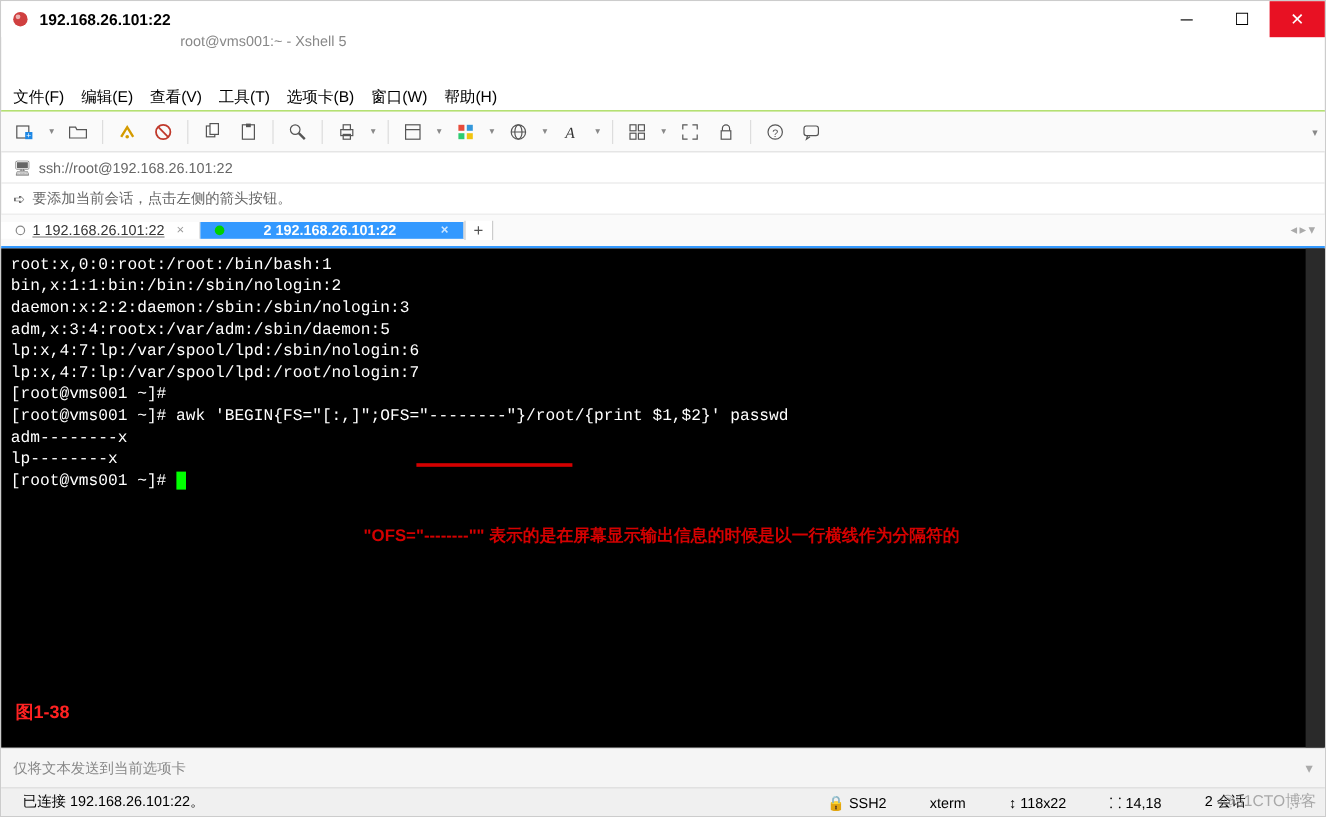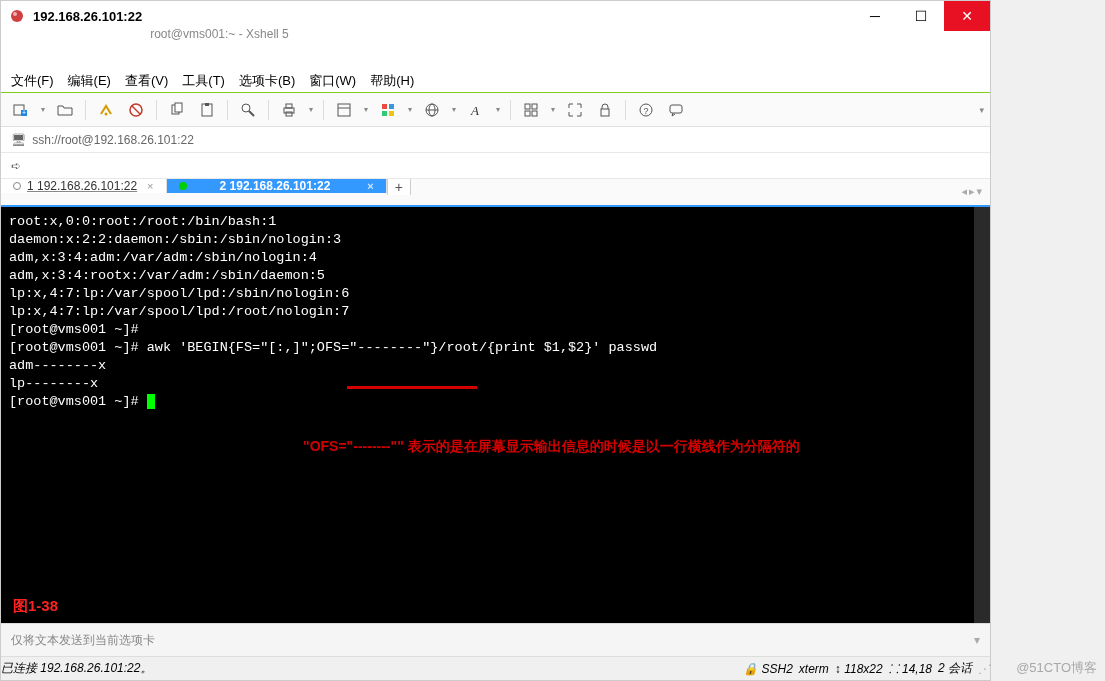--- a/index.html
+++ b/index.html
@@ -1,18 +1,18 @@
 <!DOCTYPE html>
 <html><head>
 <meta charset="utf-8">
 <style>
 * { margin: 0; padding: 0; box-sizing: border-box; }
 body { font-family: "Microsoft YaHei", Arial, sans-serif; font-size: 12px; background: #f0f0f0; width: 1105px; height: 681px; overflow: hidden; }
 
-.window { width: 991px; height: 681px; display: flex; flex-direction: column; background: #fff; border: 1px solid #ccc; }
+.window { width: 1105px; height: 681px; display: flex; flex-direction: column; background: #fff; border: 1px solid #ccc; }
 
 
 .titlebar { height: 30px; background: #fff; display: flex; align-items: center; padding-left: 8px; }
 .app-icon { width: 16px; height: 16px; margin-right: 8px; }
 .title-main { font-weight: bold; font-size: 13px; margin-right: 8px; }
 .title-sub { color: #888; font-size: 12px; margin-top: 35px; }
 .winctrls { margin-left: auto; display: flex; }
 .winbtn { width: 46px; height: 30px; display: flex; align-items: center; justify-content: center; font-size: 14px; cursor: pointer; }
 .winbtn.close { background: #e81123; color: #fff; }
 
@@ -26,45 +26,45 @@
 .tbtn svg { width: 16px; height: 16px; }
 .tsep { width: 1px; height: 20px; background: #ddd; margin: 0 2px; }
 .tdd { width: 8px; display: flex; align-items: center; justify-content: center; color: #888; font-size: 8px; cursor: pointer; }
 .toolbar-end { position: absolute; right: 6px; color: #888; font-size: 9px; }
 
 
 .addrbar { height: 26px; display: flex; align-items: center; padding: 0 10px; border-bottom: 1px solid #e8e8e8; color: #666; gap: 6px; }
 .hintbar { height: 26px; display: flex; align-items: center; padding: 0 10px; border-bottom: 1px solid #e8e8e8; color: #666; gap: 6px; }
 
 
-.tabstrip { height: 28px; display: flex; align-items: flex-start; border-bottom: 2px solid #3399ff; background: #fafafa; position: relative; }
+.tabstrip { height: 28px; display: flex; align-items: center; border-bottom: 2px solid #3399ff; background: #fafafa; position: relative; }
 .tab { display: flex; align-items: center; padding: 0 12px; gap: 6px; cursor: pointer; font-size: 12px; border-right: 1px solid #ddd; }
 .tab .dot { width: 8px; height: 8px; border-radius: 50%; }
 .tab .x { color: #999; margin-left: 4px; font-size: 11px; }
 .tab.inactive { background: #fff; color: #333; }
 .tab.active { background: #3399ff; color: #fff; font-weight: bold; gap: 33px; }
 .tab.active .x { color: #cfe7ff; }
 .tab-add { width: 24px; display: flex; align-items: center; justify-content: center; border: 1px solid #ccc; border-top: none; border-bottom: none; cursor: pointer; font-size: 14px; color: #555; background: #fff; }
 .tabstrip-right { position: absolute; right: 8px; top: 6px; color: #aaa; font-size: 11px; display: flex; gap: 2px; align-items: center; }
 
 
 .terminal { flex: 1; background: #000; color: #fff; font-family: "Consolas","Courier New",monospace; font-size: 13.5px; line-height: 18px; padding: 6px 8px; position: relative; overflow: hidden; }
 .terminal .line { white-space: pre; }
-.terminal .figure-label { position: absolute; bottom: 8px; left: 12px; color: #ff2222; font-weight: bold; font-size: 15px; font-family: "Microsoft YaHei", sans-serif; }
+.terminal .figure-label { position: absolute; bottom: 20px; left: 12px; color: #ff2222; font-weight: bold; font-size: 15px; font-family: "Microsoft YaHei", sans-serif; }
 .terminal .scrollbar { position: absolute; right: 0; top: 0; bottom: 0; width: 16px; background: #2a2a2a; }
 .terminal .cursor { display: inline-block; width: 8px; height: 15px; background: #00ff00; vertical-align: middle; }
 .terminal .underline { position: absolute; height: 3px; background: #d40000; }
 .terminal .annotation { position: absolute; color: #d40000; font-weight: bold; font-size: 14px; font-family: "Microsoft YaHei", sans-serif; }
 
 
 .sendbar { height: 22px; background: #f5f5f5; display: flex; align-items: center; padding: 16px 10px; color: #888; border-top: 1px solid #ddd; }
 
 
-.statusbar { height: 24px; background: #f0f0f0; display: flex; align-items: center; padding: 0 0; font-size: 12px; border-top: 1px solid #ddd; gap: 18px; font-style: italic; }
-.statusbar .right { margin-left: auto; display: flex; gap: 6px; align-items: center; }
+.statusbar { height: 24px; background: #f0f0f0; display: flex; align-items: center; padding: 0 18px; font-size: 12px; border-top: 1px solid #ddd; gap: 18px; }
+.statusbar .right { margin-left: auto; display: flex; gap: 36px; align-items: center; }
 .watermark { position: absolute; right: 8px; bottom: 4px; color: rgba(120,120,120,0.6); font-size: 13px; pointer-events: none; }
 </style>
 </head>
 <body>
 
 <div class="window">
 
   <div class="titlebar">
     <span class="app-icon">
       <svg viewBox="0 0 16 16">
@@ -215,20 +215,21 @@
     <span class="toolbar-end">▾</span>
   </div>
 
   <div class="addrbar">
     <span>🖥</span>
     <span style="flex:1">ssh://root@192.168.26.101:22</span>
   </div>
 
   <div class="hintbar">
     <span>➪</span>
+    <span>要添加当前会话，点击左侧的箭头按钮。</span>
   </div>
 
   <div class="tabstrip">
     <div class="tab inactive">
       <span class="dot" style="background:#fff;border:1px solid #888"></span>
       <span style="text-decoration:underline;text-decoration-color:#888">1 192.168.26.101:22</span>
       <span class="x">×</span>
     </div>
     <div class="tab active">
       <span class="dot" style="background:#00d000"></span>
@@ -239,22 +240,22 @@
     <div class="tabstrip-right">
       <span>◂</span>
       <span>▸</span>
       <span>▾</span>
     </div>
   </div>
 
   <div class="terminal">
     <div id="term-lines">
         <div class="line">root:x,0:0:root:/root:/bin/bash:1</div>
+        <div class="line">bin,x:1:1:bin:/bin:/sbin/nologin:2</div>
         <div class="line">daemon:x:2:2:daemon:/sbin:/sbin/nologin:3</div>
-        <div class="line">adm,x:3:4:adm:/var/adm:/sbin/nologin:4</div>
         <div class="line">adm,x:3:4:rootx:/var/adm:/sbin/daemon:5</div>
         <div class="line">lp:x,4:7:lp:/var/spool/lpd:/sbin/nologin:6</div>
         <div class="line">lp:x,4:7:lp:/var/spool/lpd:/root/nologin:7</div>
         <div class="line">[root@vms001 ~]#</div>
         <div class="line">[root@vms001 ~]# awk 'BEGIN{FS="[:,]";OFS="--------"}/root/{print $1,$2}' passwd</div>
         <div class="line">adm--------x</div>
         <div class="line">lp--------x</div>
         <div class="line">[root@vms001 ~]# <span class="cursor"></span></div>
       </div>
     <div class="underline" style="left:346px; top:179px; width:130px;"></div>

